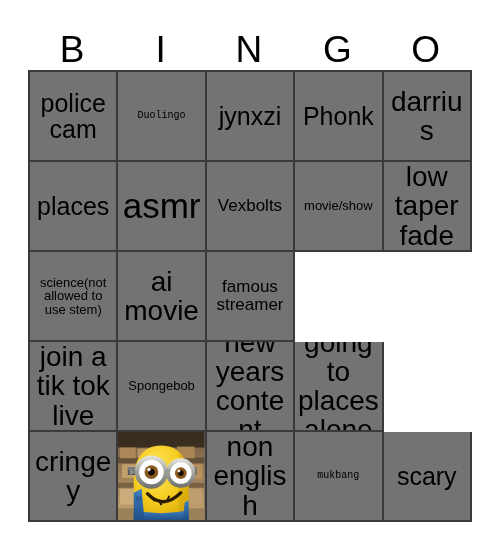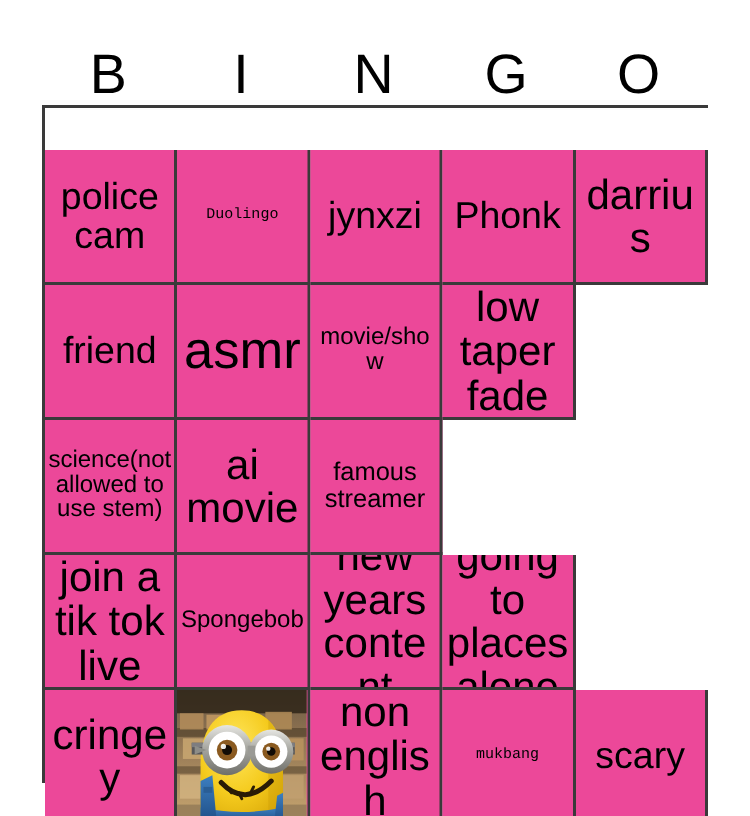--- a/index.html
+++ b/index.html
@@ -58,41 +58,40 @@
     width: 88.4px;
     height: 90px;
     box-sizing: border-box;
     border-right: 2px solid #3a3a3a;
     border-bottom: 2px solid #3a3a3a;
     display: flex;
     align-items: center;
     justify-content: center;
     text-align: center;
     padding: 1px 2px;
-    background: #ec4899;
+    background: #737373;
     overflow: hidden;
     position: relative;
-    margin-top: 28px;
   }
   .cell-text {
     display: block;
     width: 100%;
     line-height: 1.04;
     word-wrap: break-word;
     overflow-wrap: break-word;
     hyphens: none;
   }
 
   
   .fs-xl   { font-size: 35px; }
   .fs-lg   { font-size: 25px; }
   .fs-md   { font-size: 28px; }
   .fs-sm   { font-size: 17px; }
   .fs-xs   { font-size: 10px; font-family: Liberation Mono, monospace; }
-  .fs-xxs  { font-size: 16px; }
+  .fs-xxs  { font-size: 13px; }
 
   
   .cell.image-cell {
     padding: 0;
   }
   .photo {
     position: absolute;
     left: 0; top: 0;
     width: 100%;
     height: 100%;
@@ -128,24 +127,27 @@
       <div class="cell">
         <span class="cell-text fs-lg">Phonk</span>
       </div>
       <div class="cell">
         <span class="cell-text fs-md">darrius</span>
       </div>
     </div>
 
     <div class="grid-row">
       <div class="cell">
-        <span class="cell-text fs-lg">friend</span>
+        <span class="cell-text fs-lg">places</span>
       </div>
       <div class="cell">
         <span class="cell-text fs-xl">asmr</span>
+      </div>
+      <div class="cell">
+        <span class="cell-text fs-sm">Vexbolts</span>
       </div>
       <div class="cell">
         <span class="cell-text fs-xxs">movie/show</span>
       </div>
       <div class="cell">
         <span class="cell-text fs-md">low taper fade</span>
       </div>
     </div>
 
     <div class="grid-row">

